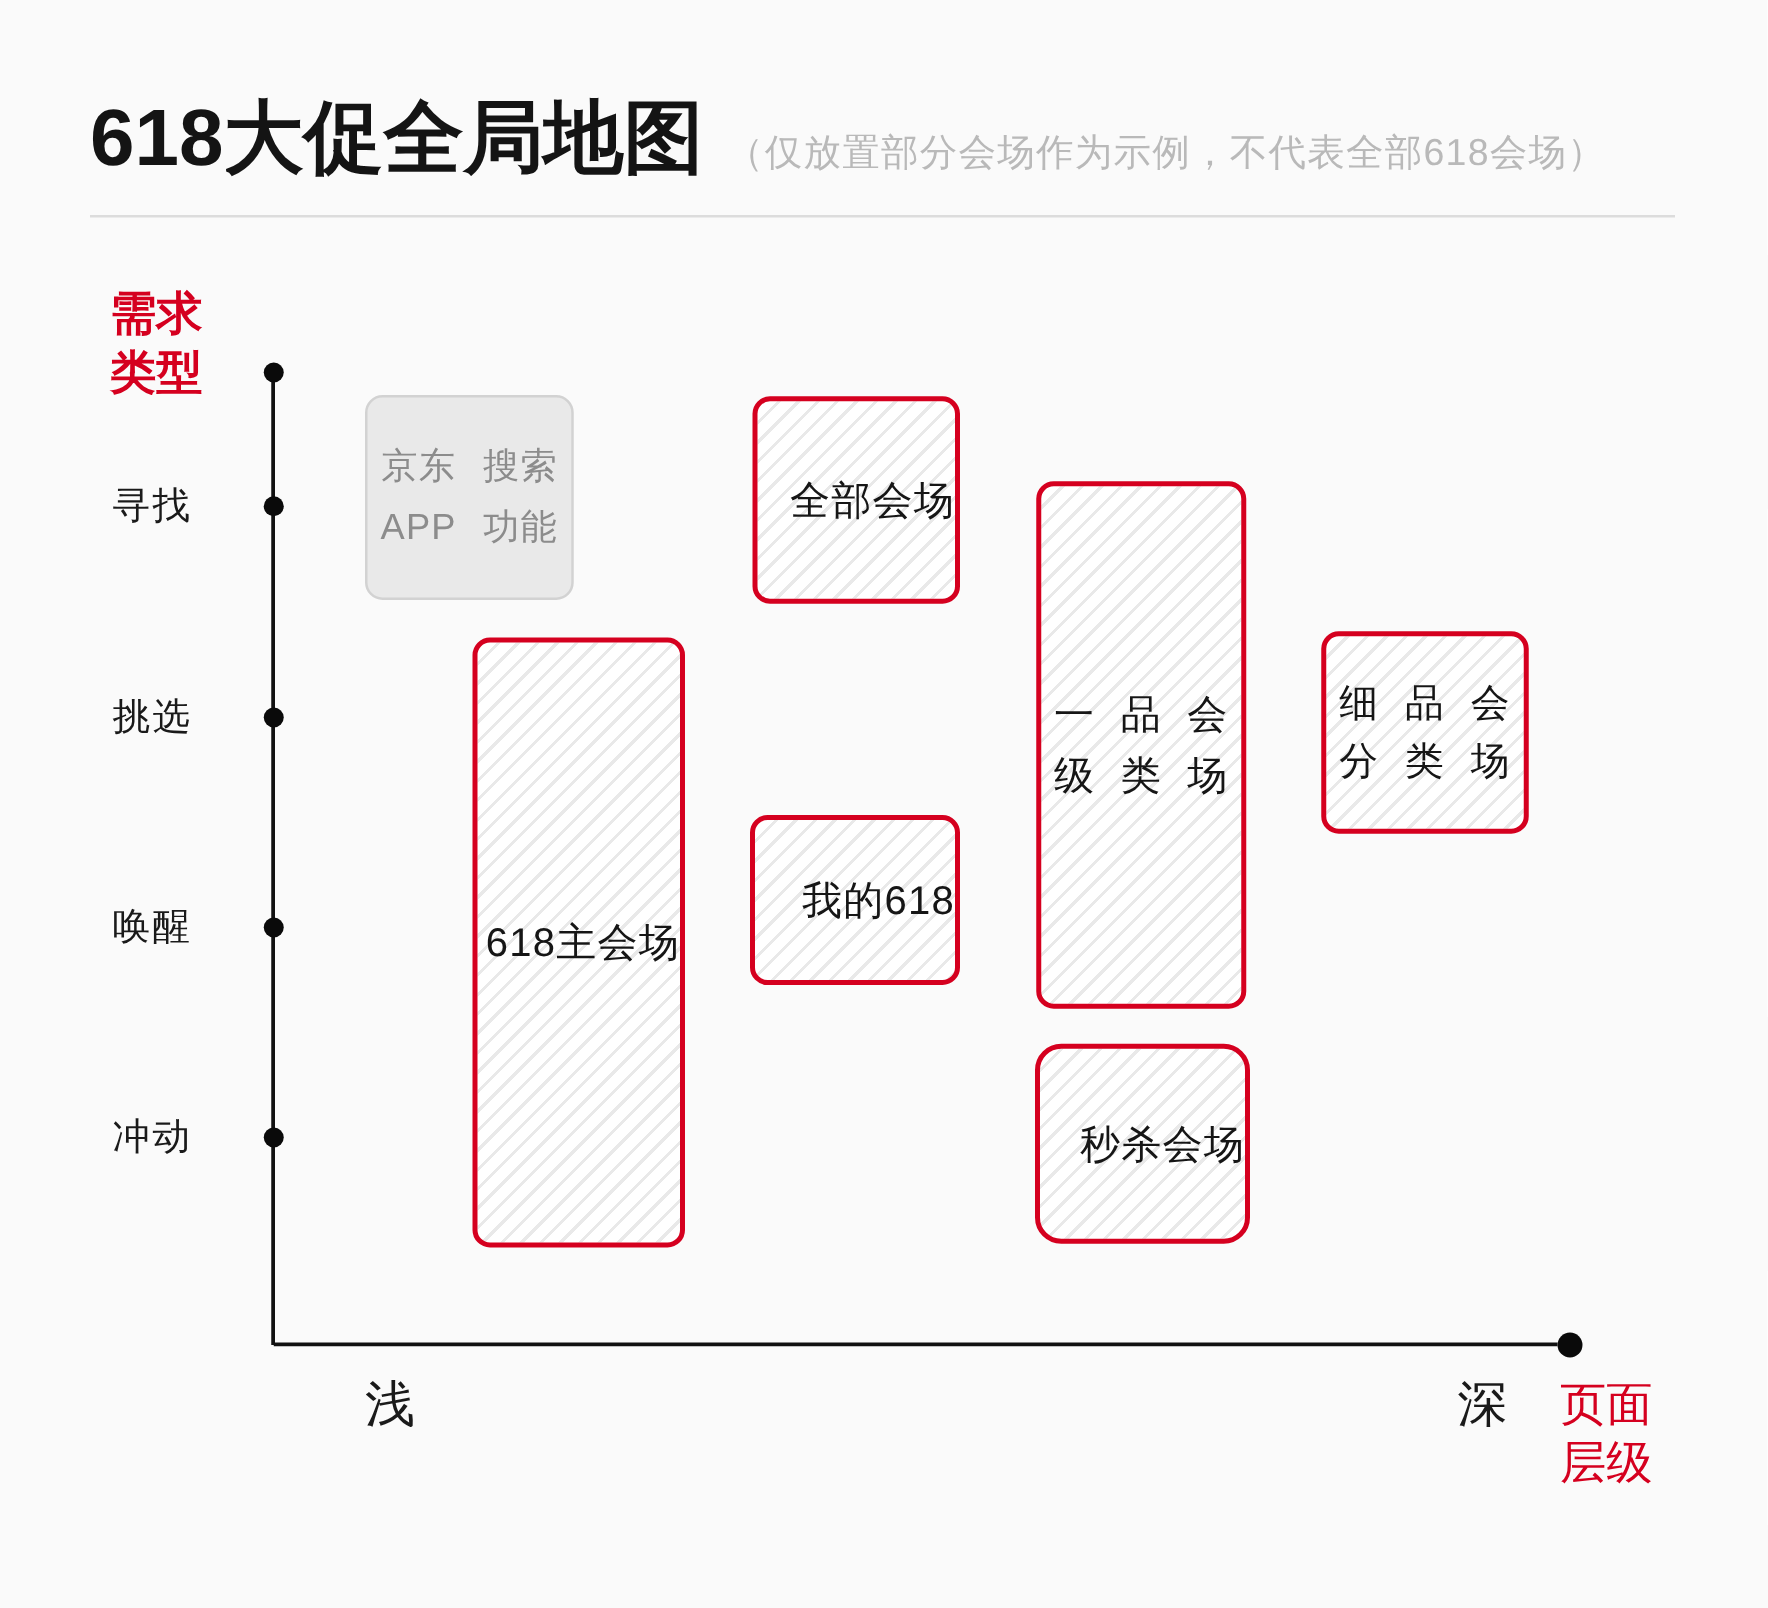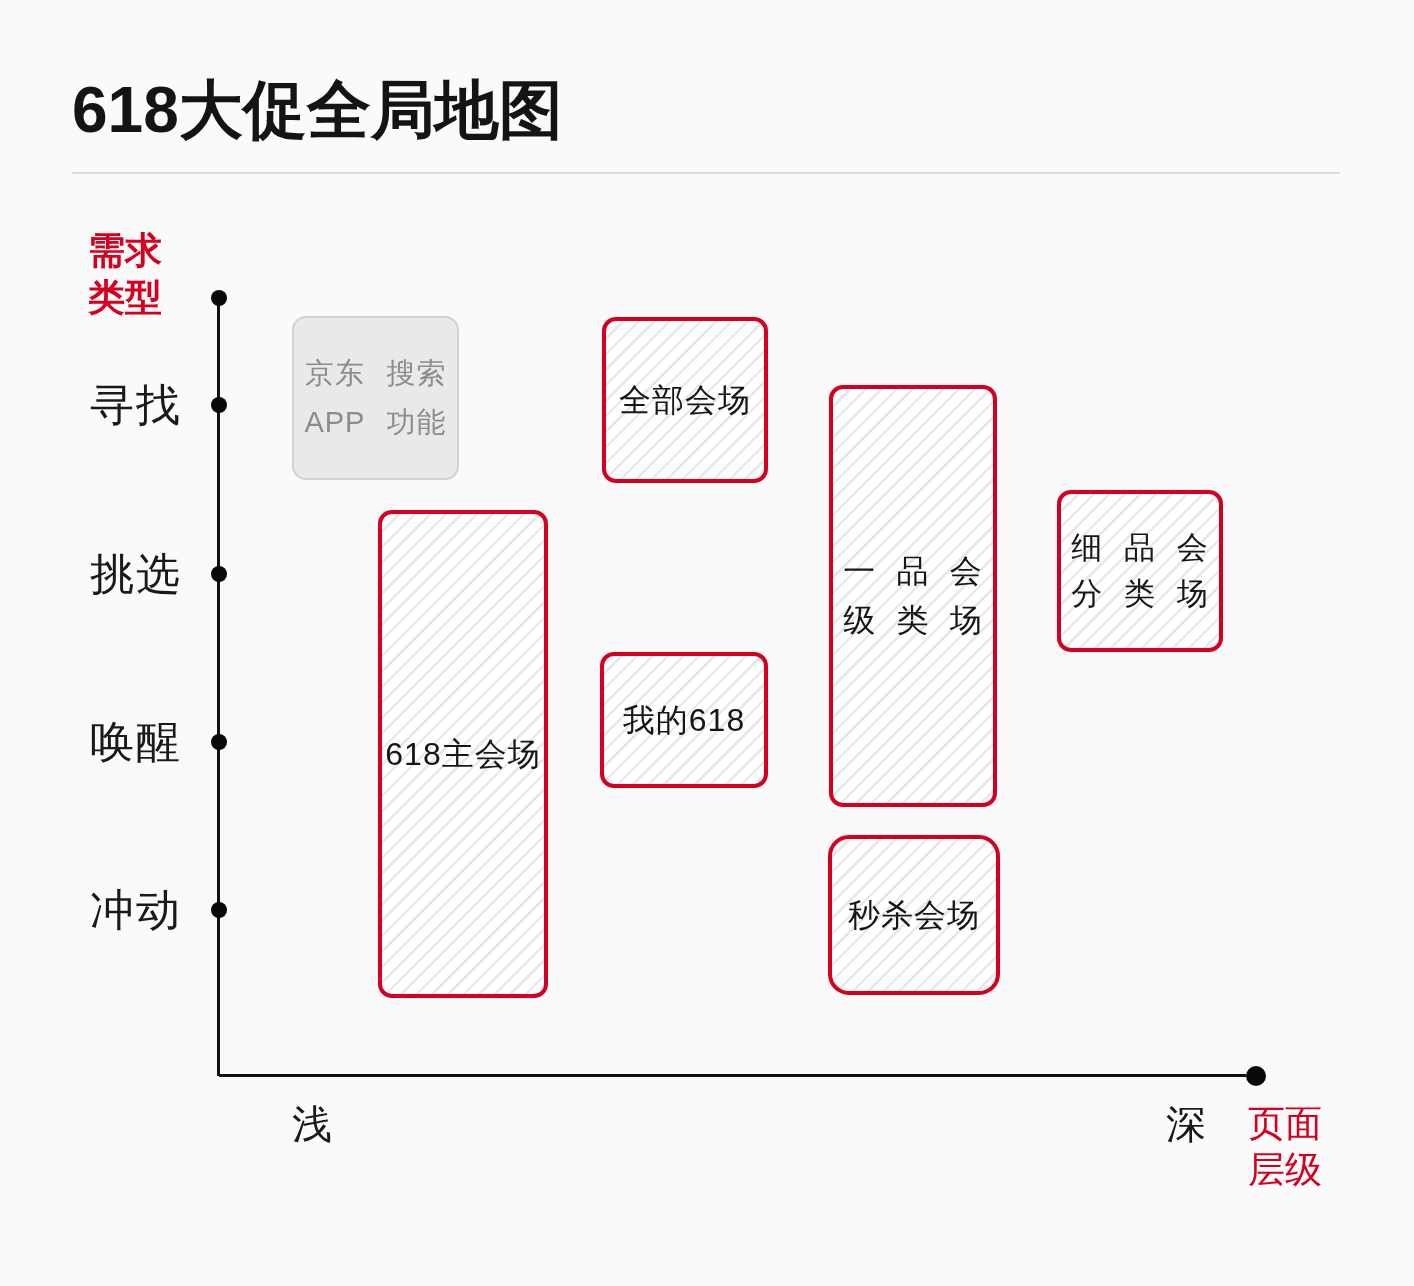--- a/index.html
+++ b/index.html
@@ -24,49 +24,51 @@
   .header{position:absolute;left:72px;top:74px;display:flex;align-items:baseline;gap:18px;white-space:nowrap;}
   .title{font-size:64px;font-weight:800;letter-spacing:0px;color:#141414;line-height:1.15;}
   .subtitle{font-size:30px;font-weight:400;color:var(--subtitle);letter-spacing:1px;}
   .divider{position:absolute;left:72px;top:172px;width:1268px;height:2px;background:var(--divider);}
   
   .vline{position:absolute;left:217px;top:298px;width:3px;height:778px;background:#111;}
   .hline{position:absolute;left:219px;top:1074px;width:1027px;height:3px;background:#111;}
   .dot{position:absolute;width:16px;height:16px;border-radius:50%;background:#0a0a0a;}
   .dot.end{width:20px;height:20px;}
   .yaxis-title{position:absolute;left:88px;top:227px;font-size:37px;line-height:47px;font-weight:700;color:var(--red);}
-  .tick{position:absolute;left:90px;font-size:44px;line-height:48px;font-weight:500;color:#1a1a1a;letter-spacing:2px;}
+  .tick{position:absolute;left:90px;font-size:30px;line-height:48px;font-weight:500;color:#1a1a1a;letter-spacing:2px;}
   .xlabel{position:absolute;font-size:40px;line-height:48px;font-weight:500;color:#1a1a1a;}
   .xaxis-title{position:absolute;left:1248px;top:1101px;font-size:37px;line-height:46px;font-weight:500;color:var(--red);}
   
   .node{
     position:absolute;border-radius:14px;
     display:flex;flex-direction:row;align-items:center;justify-content:center;
     text-align:center;font-size:32px;line-height:49px;font-weight:500;
     color:#161616;letter-spacing:1px;
   }
   .node.red{
     border:4px solid var(--red);
     background-color:#fff;
     background-image:repeating-linear-gradient(135deg,var(--hatch) 0px,var(--hatch) 2.5px,transparent 2.5px,transparent 11px);
+    justify-content:flex-end;
   }
   .node.gray{
     background:var(--gray-fill);
     border:2px solid var(--gray-border);
     color:var(--muted);font-size:29px;line-height:49px;letter-spacing:1px;
   }
-  .node.small3{font-size:31px;line-height:46px;}
+  .node.small3{font-size:31px;line-height:46px;margin-top:15px;}
 </style>
 </head>
 <body>
 
 <div class="stage">
 
   <div class="header">
     <h1 class="title">618大促全局地图</h1>
+    <span class="subtitle">（仅放置部分会场作为示例，不代表全部618会场）</span>
   </div>
   <div class="divider"></div>
 
   <div class="yaxis-title">
     <div>需求</div>
     <div>类型</div>
   </div>
 
   <div class="vline"></div>
   <div class="hline"></div>

